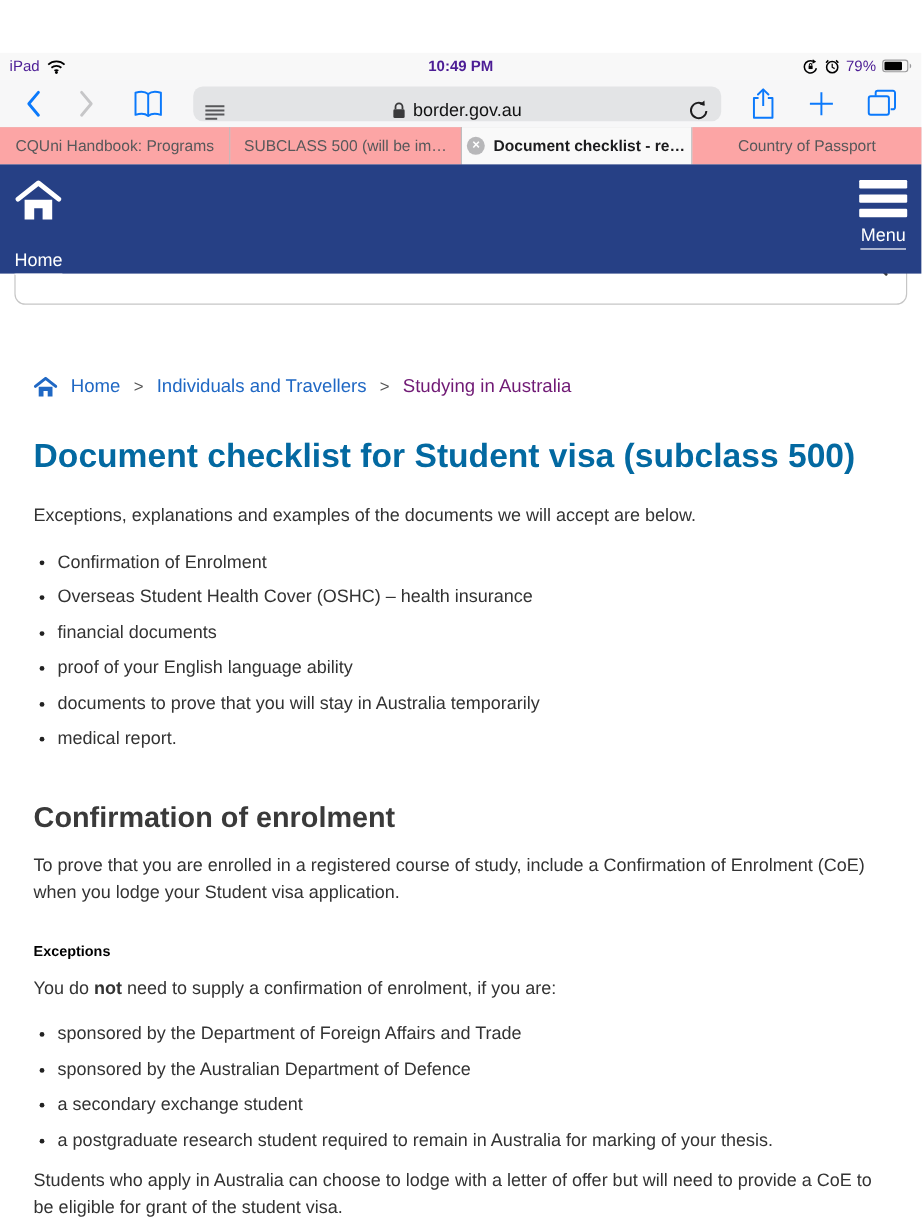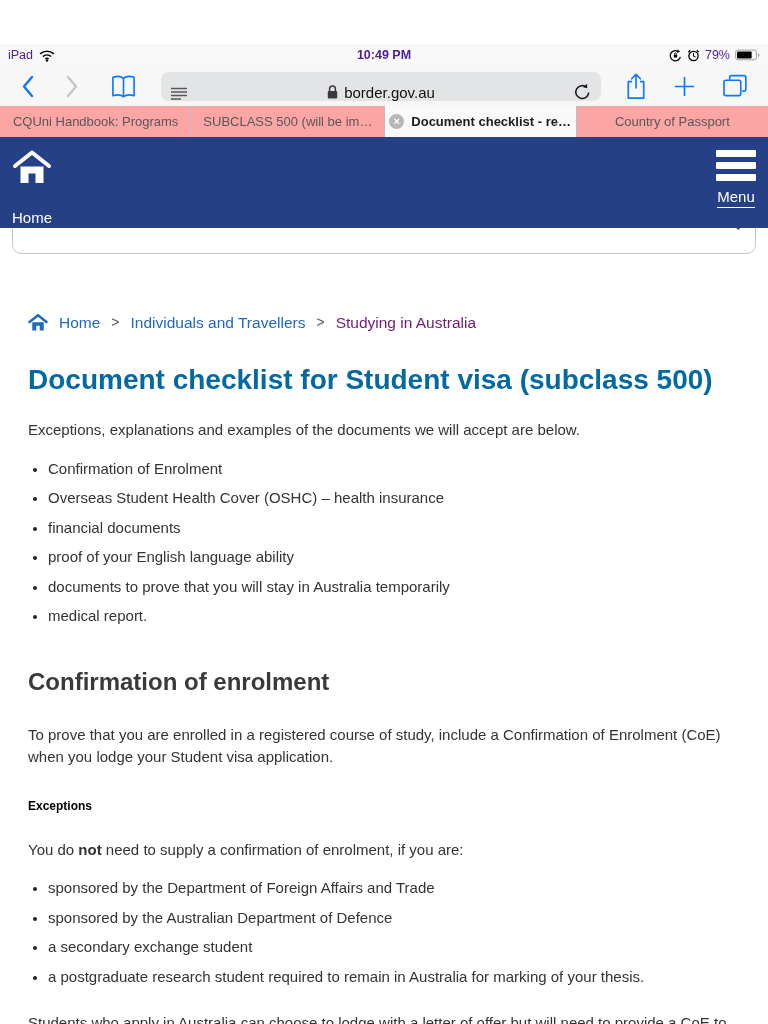--- a/index.html
+++ b/index.html
@@ -77,21 +77,21 @@
   .crumb-sep { color: #555; font-size: 14px; }
   .crumb-current { color: #701a75; }
 
   h1 { font-size: 28px; line-height: 1.15; color: #0369a1; margin: 30px 0 0; font-weight: 700; }
   .p-intro { margin: 23px 0 0; }
   ul { margin: 16px 0 0; padding-left: 20px; }
   li { margin-bottom: 7px; }
   li::marker { color: #222; font-size: 13px; }
   h2 { font-size: 24px; color: #3a3a3a; margin: 36px 0 0; font-weight: 700; }
   h3 { font-size: 12px; color: #000000; margin: 28px 0 0; font-weight: 700; }
-  .p-body { margin: 24px 0 0; }
+  .p-body { margin: 11px 0 0; }
   .bold { font-weight: 700; }
 
   svg { display: block; }
 </style>
 </head>
 <body>
 
 <div class="status-bar">
   <div class="status-left">
     <span>iPad</span>

